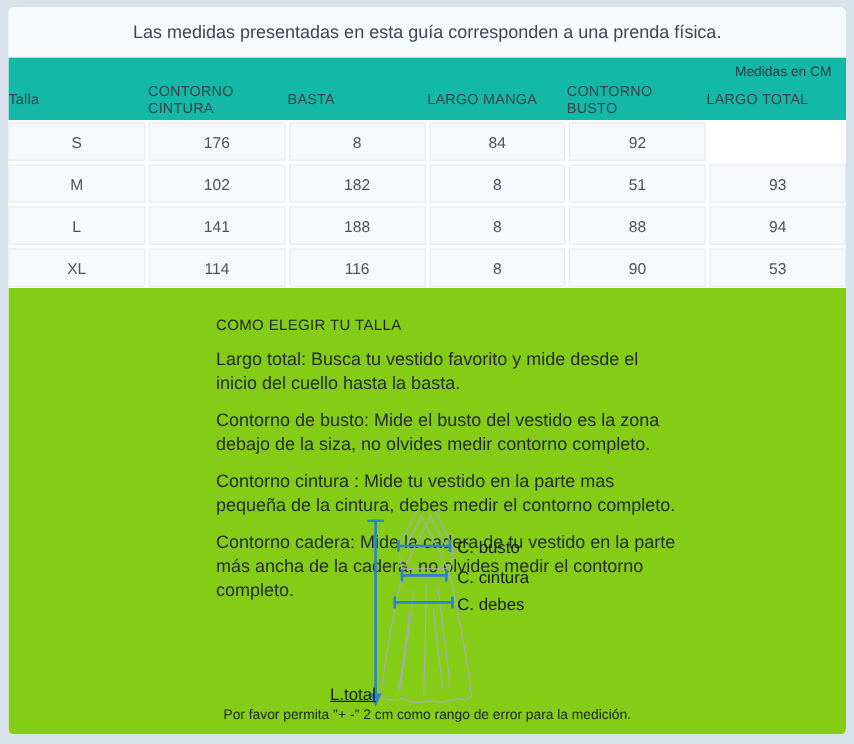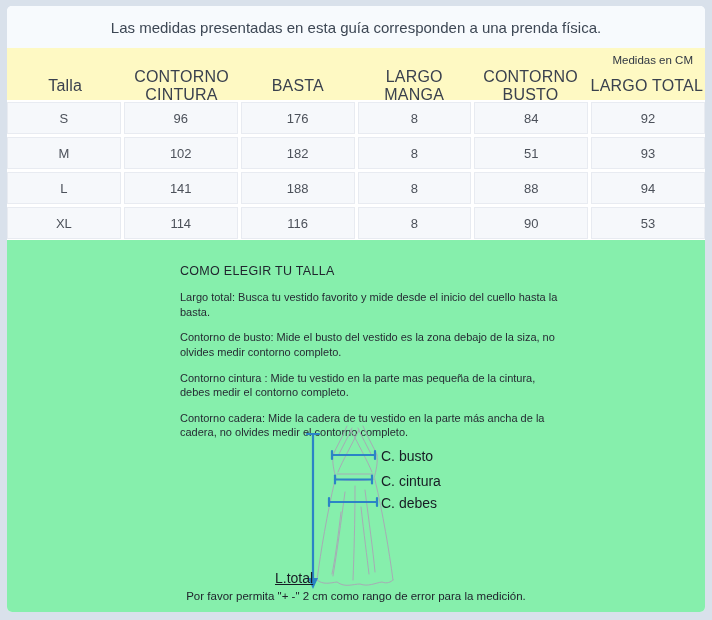--- a/index.html
+++ b/index.html
@@ -18,55 +18,55 @@
     overflow:hidden;
   }
   
   .title-band {
     height:42px; background:#f7fafd;
     display:flex; align-items:center; justify-content:center;
   }
   .title-band p { margin:4px; font-size:15px; color:#3d4754; }
 
   
-  .header-band { height:52px; background:#fef9c3; }
+  .header-band { height:52px; background:#14b8a6; }
   .unit-note {
     text-align:right; padding:6px 12px 2px 0;
     font-size:11.5px; color:#2f3642;
   }
   .col-grid {
     display:grid; grid-template-columns:repeat(6,1fr);
-    height:30px; align-items:center; text-align:center;
-    font-size:16px; color:#3a414e; letter-spacing:0.2px;
+    height:30px; align-items:center; text-align:left;
+    font-size:12px; color:#3a414e; letter-spacing:0.2px;
   }
 
   
   .body-grid {
     height:137px; background:#ffffff;
     padding:2px 0 1px 0;
     display:grid; grid-template-rows:repeat(4,32px); row-gap:3px;
   }
   .t-row {
     display:grid; grid-template-columns:repeat(6,1fr); column-gap:3px;
   }
   .t-cell {
     background:#f6f8fb;
     border:1px solid #e8ebf1;
     display:flex; align-items:center; justify-content:center;
     font-size:13px; color:#4c515a;
   }
 
   
-  .lower { position:relative; height:372px; background:#86efac; }
+  .lower { position:relative; height:372px; background:#84cc16; }
   .howto-heading {
     position:absolute; left:173px; top:24px; margin:0;
     font-size:12.5px; font-weight:400; color:#20262e; letter-spacing:0.3px;
   }
   .paras { position:absolute; left:173px; top:50px; width:388px; }
-  .paras p { margin:0 0 11px 0; font-size:11px; line-height:1.33; color:#262b33; }
+  .paras p { margin:0 0 11px 0; font-size:15px; line-height:1.33; color:#262b33; }
 
   .diagram { position:absolute; left:268px; top:182px; width:190px; height:172px; }
   .diagram svg { position:absolute; left:0; top:0; }
   .lbl { position:absolute; font-size:14px; color:#171c24; white-space:nowrap; }
   .lbl-bust    { left:106px; top:26px;  }
   .lbl-waist   { left:106px; top:51px;  }
   .lbl-hip     { left:106px; top:73px;  }
   .lbl-total   { left:0px;   top:148px;text-decoration:underline; }
 
   .footnote {
@@ -91,21 +91,20 @@
       <div>BASTA</div>
       <div>LARGO MANGA</div>
       <div>CONTORNO BUSTO</div>
       <div>LARGO TOTAL</div>
     </div>
   </div>
 
   <div class="body-grid">
     <div class="t-row">
       <div class="t-cell">S</div>
-      <div class="t-cell">96</div>
       <div class="t-cell">176</div>
       <div class="t-cell">8</div>
       <div class="t-cell">84</div>
       <div class="t-cell">92</div>
     </div>
     <div class="t-row">
       <div class="t-cell">M</div>
       <div class="t-cell">102</div>
       <div class="t-cell">182</div>
       <div class="t-cell">8</div>

